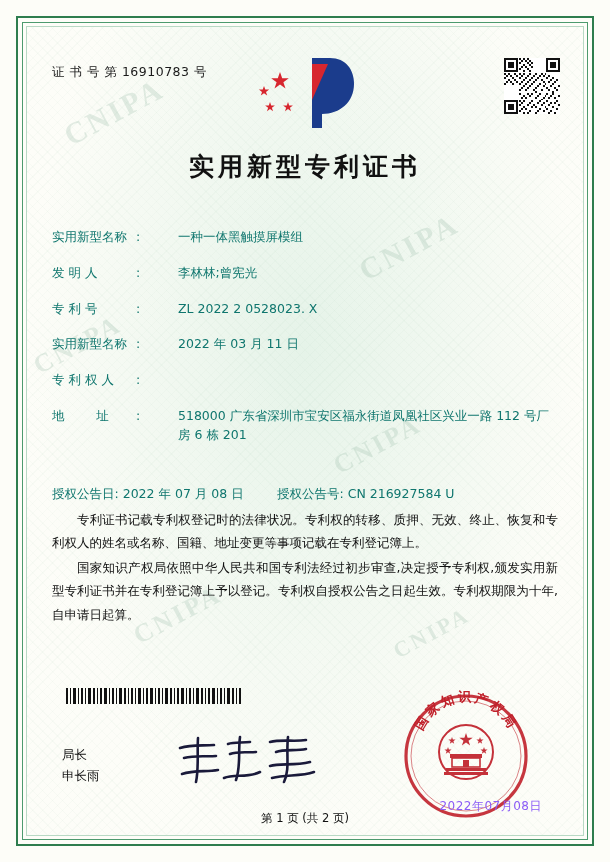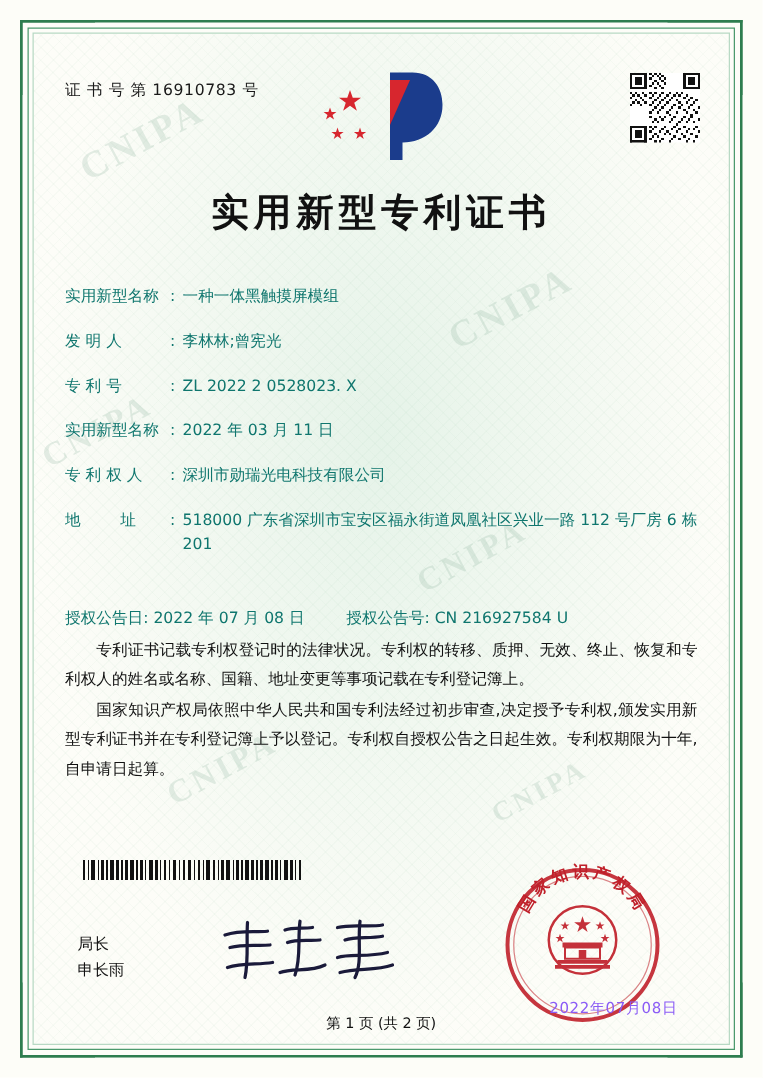--- a/index.html
+++ b/index.html
@@ -105,21 +105,21 @@
     top: 54px;
     width: 110px;
     height: 76px;
   }
   .title {
     position: absolute;
     top: 150px;
     left: 0; right: 0;
     text-align: center;
     font-family: "DejaVu Sans", sans-serif;
-    font-size: 30px;
+    font-size: 25px;
     font-weight: bold;
     letter-spacing: 4px;
     color: #111;
   }
 
   .fields {
     position: absolute;
     left: 52px;
     top: 228px;
     right: 52px;
@@ -137,20 +137,21 @@
     flex: 0 0 84px;
     white-space: pre;
     letter-spacing: 0px;
   }
   .field-sep {
     width: 10px;
     flex: 0 0 10px;
   }
   .field-value {
     flex: 1 1 auto;
+    margin-left: 32px;
   }
   .pub-row {
     display: flex;
     margin-bottom: 17px;
     font-size: 12.5px;
     margin-top: 41px;
   }
   .pub-left { width: 225px; flex: 0 0 225px; }
   .pub-label { letter-spacing: 0px; }
 
@@ -454,21 +455,20 @@
 
     <div class="field-row">
       <div class="field-label">实用新型名称</div>
       <div class="field-sep">:</div>
       <div class="field-value">2022 年 03 月 11 日</div>
     </div>
 
     <div class="field-row">
       <div class="field-label">专 利 权 人</div>
       <div class="field-sep">:</div>
-      <div class="field-value">深圳市勋瑞光电科技有限公司</div>
     </div>
 
     <div class="field-row">
       <div class="field-label">地        址</div>
       <div class="field-sep">:</div>
       <div class="field-value">518000 广东省深圳市宝安区福永街道凤凰社区兴业一路 112 号厂房 6 栋 201</div>
     </div>
 
     <div class="pub-row">
       <div class="pub-left">

